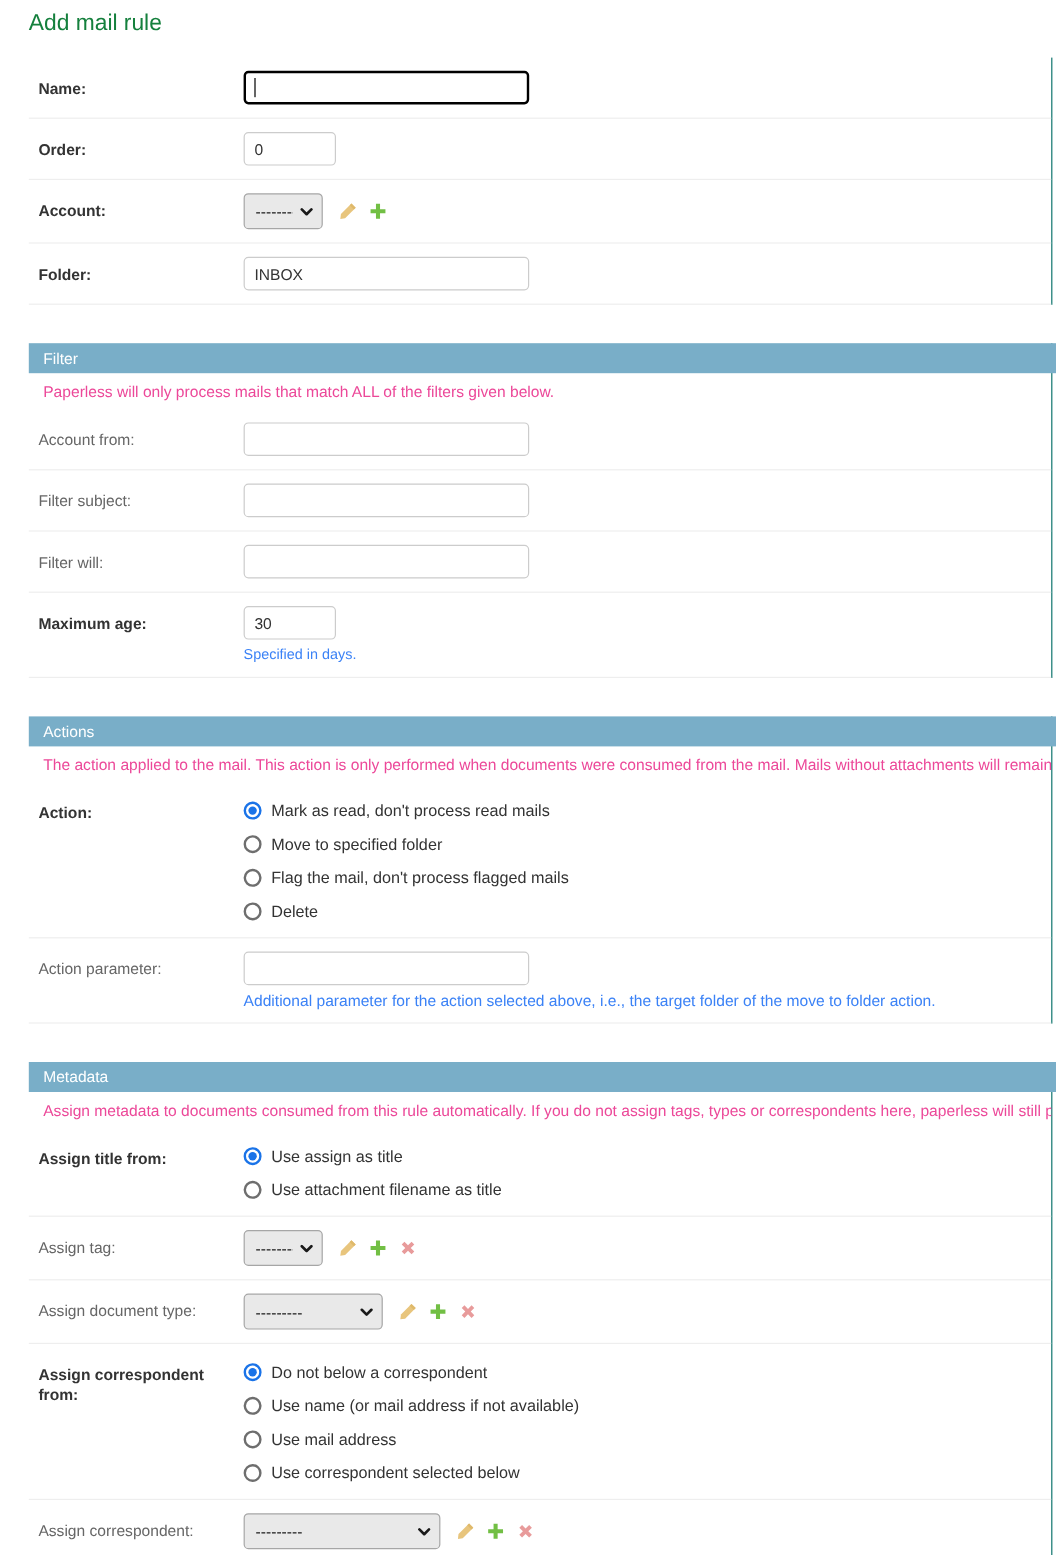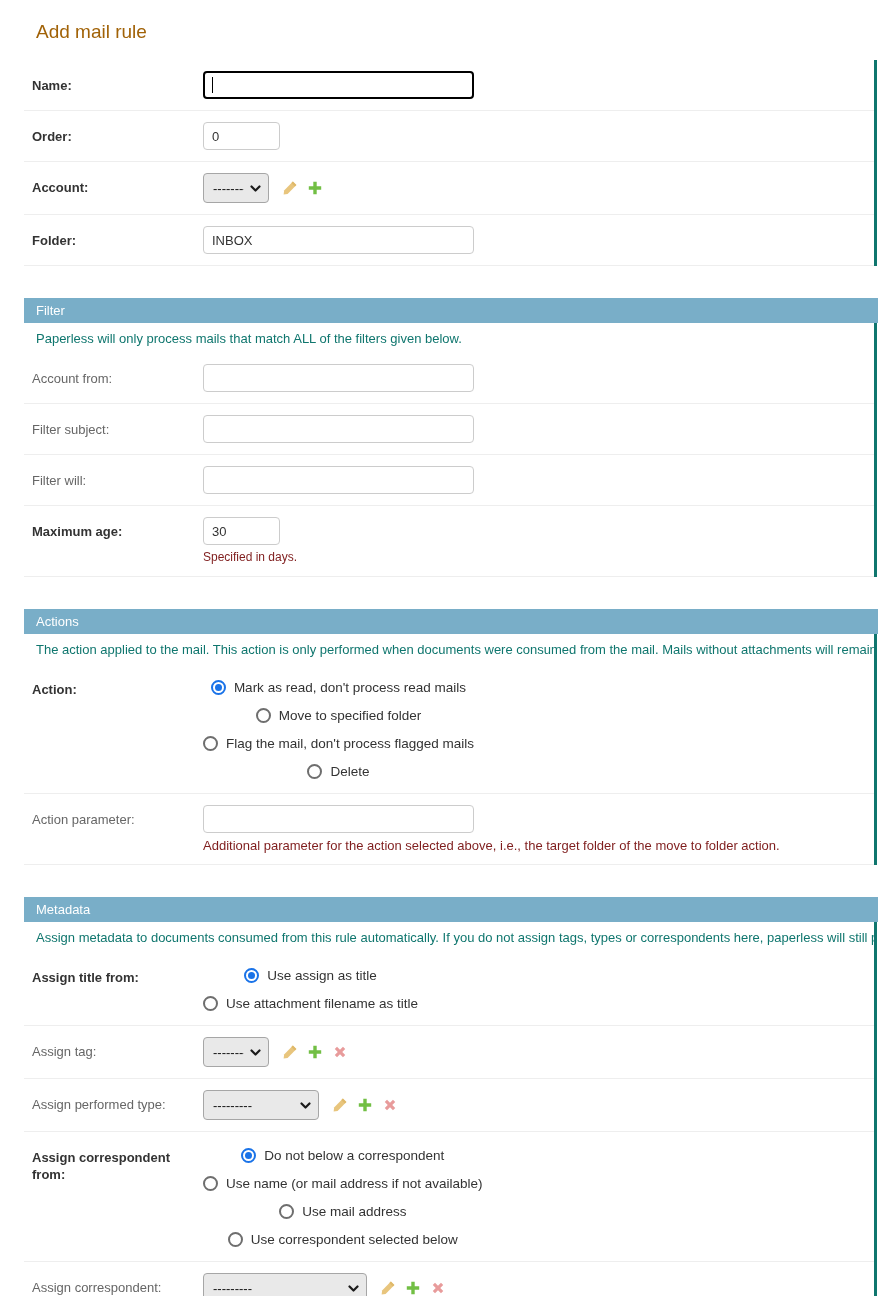--- a/index.html
+++ b/index.html
@@ -2,54 +2,54 @@
 <html><head>
 <meta charset="utf-8">
 <style>
   html,body{margin:0;padding:0;background:#fff;}
   body{
     width:880px;height:1296px;overflow:hidden;
     font-family:"Liberation Sans",sans-serif;color:#333;
   }
   #content{margin-left:24px;}
   h1.page-title{
-    font-size:19px;font-weight:400;color:#a16207;
-    margin:12px;padding:8px 0 0 0;line-height:24px;
+    font-size:19px;font-weight:400;color:#15803d;
+    margin:0;padding:8px 0 0 0;line-height:24px;
   }
   .module{
     margin-top:16px;margin-right:3px;
-    border-right:3px solid #0f766e;
+    border-right:1px solid #0f766e;
   }
   .module.section{margin-top:32px;}
   .section-header{
     background:#79aec8;color:#fff;
     font-size:13px;font-weight:400;
     margin:0 -4px 0 0;padding:5px 12px;line-height:15px;
   }
   .module-desc{
-    font-size:13px;color:#0f766e;
+    font-size:13px;color:#ec4899;
     padding:8px 0 7px 12px;
     white-space:nowrap;overflow:hidden;
   }
   .form-row{
     display:flex;align-items:flex-start;
     padding:11px 8px;border-bottom:1px solid #eee;
   }
   .label-col{
     width:171px;flex-shrink:0;box-sizing:border-box;
     padding-top:6px;padding-right:10px;
     font-size:13px;line-height:17px;
   }
   .label-col.required{font-weight:bold;color:#333;}
   .label-col.optional{font-weight:400;color:#666;}
   .field-col{display:flex;flex-direction:column;}
   .inline{display:flex;align-items:center;}
   
   .txt{
-    box-sizing:border-box;width:271px;height:28px;
+    box-sizing:border-box;width:238px;height:28px;
     border:1px solid #ccc;border-radius:4px;
     padding:0 8px;font-size:13px;color:#333;
     font-family:"Liberation Sans",sans-serif;background:#fff;outline:none;
   }
   .txt.small{width:77px;}
   .txt.focused{border:2px solid #000;}
   .input-wrap{position:relative;display:inline-block;}
   .caret{
     position:absolute;left:9px;top:6px;width:1px;height:16px;background:#000;
   }
@@ -63,33 +63,33 @@
   .select .sel-val{white-space:nowrap;overflow:hidden;}
   .select.w-small{width:66px;}
   .select.w-med{width:116px;}
   .select.w-wide{width:164px;}
   .select svg{flex-shrink:0;margin-left:6px;}
   
   .rel-icons{display:inline-flex;align-items:center;margin-left:13px;gap:9px;}
   .rel-icons .icn{width:16px;height:16px;display:inline-block;cursor:pointer;}
   
   .radio-group{display:flex;flex-direction:column;gap:7px;padding-top:2px;}
-  .radio-line{display:flex;align-items:center;height:21px;justify-content:center;}
+  .radio-line{display:flex;align-items:center;height:21px;}
   .radio{
     box-sizing:border-box;width:15px;height:15px;border-radius:50%;
     border:2px solid #6e6e6e;background:#fff;flex-shrink:0;
     display:flex;align-items:center;justify-content:center;
   }
   .radio.checked{border-color:#1a73e8;}
   .radio.checked::after{
     content:"";width:7px;height:7px;border-radius:50%;background:#1a73e8;
   }
   .radio-label{margin-left:8px;font-size:13.5px;color:#333;line-height:17px;}
   .help{
-    font-size:13px;color:#7f1d1d;margin-top:5px;line-height:15px;white-space:nowrap;
+    font-size:13px;color:#3b82f6;margin-top:5px;line-height:15px;white-space:nowrap;
   }
   .help.small{font-size:12px;}
 </style>
 </head>
 <body>
 
 <svg width="0" height="0" style="position:absolute">
   <defs>
     <g id="ico-pencil">
       <path d="M10.9 1.6 L14.4 5.1 L5.6 13.9 L1.6 14.4 L2.1 10.4 Z" fill="#e8c57d"></path>
@@ -273,21 +273,21 @@
               </svg>
             <svg class="icn" viewBox="0 0 16 16">
                 <use href="#ico-x"></use>
               </svg>
           </span>
         </div>
       </div>
     </div>
 
     <div class="form-row">
-      <div class="label-col optional">Assign performed type:</div>
+      <div class="label-col optional">Assign document type:</div>
       <div class="field-col">
         <div class="inline">
           <div class="select w-med">
             <span class="sel-val">---------</span>
             <svg width="11" height="7" viewBox="0 0 11 7">
                 <use href="#ico-chevron"></use>
               </svg>
           </div>
           <span class="rel-icons">
             <svg class="icn" viewBox="0 0 16 16">

